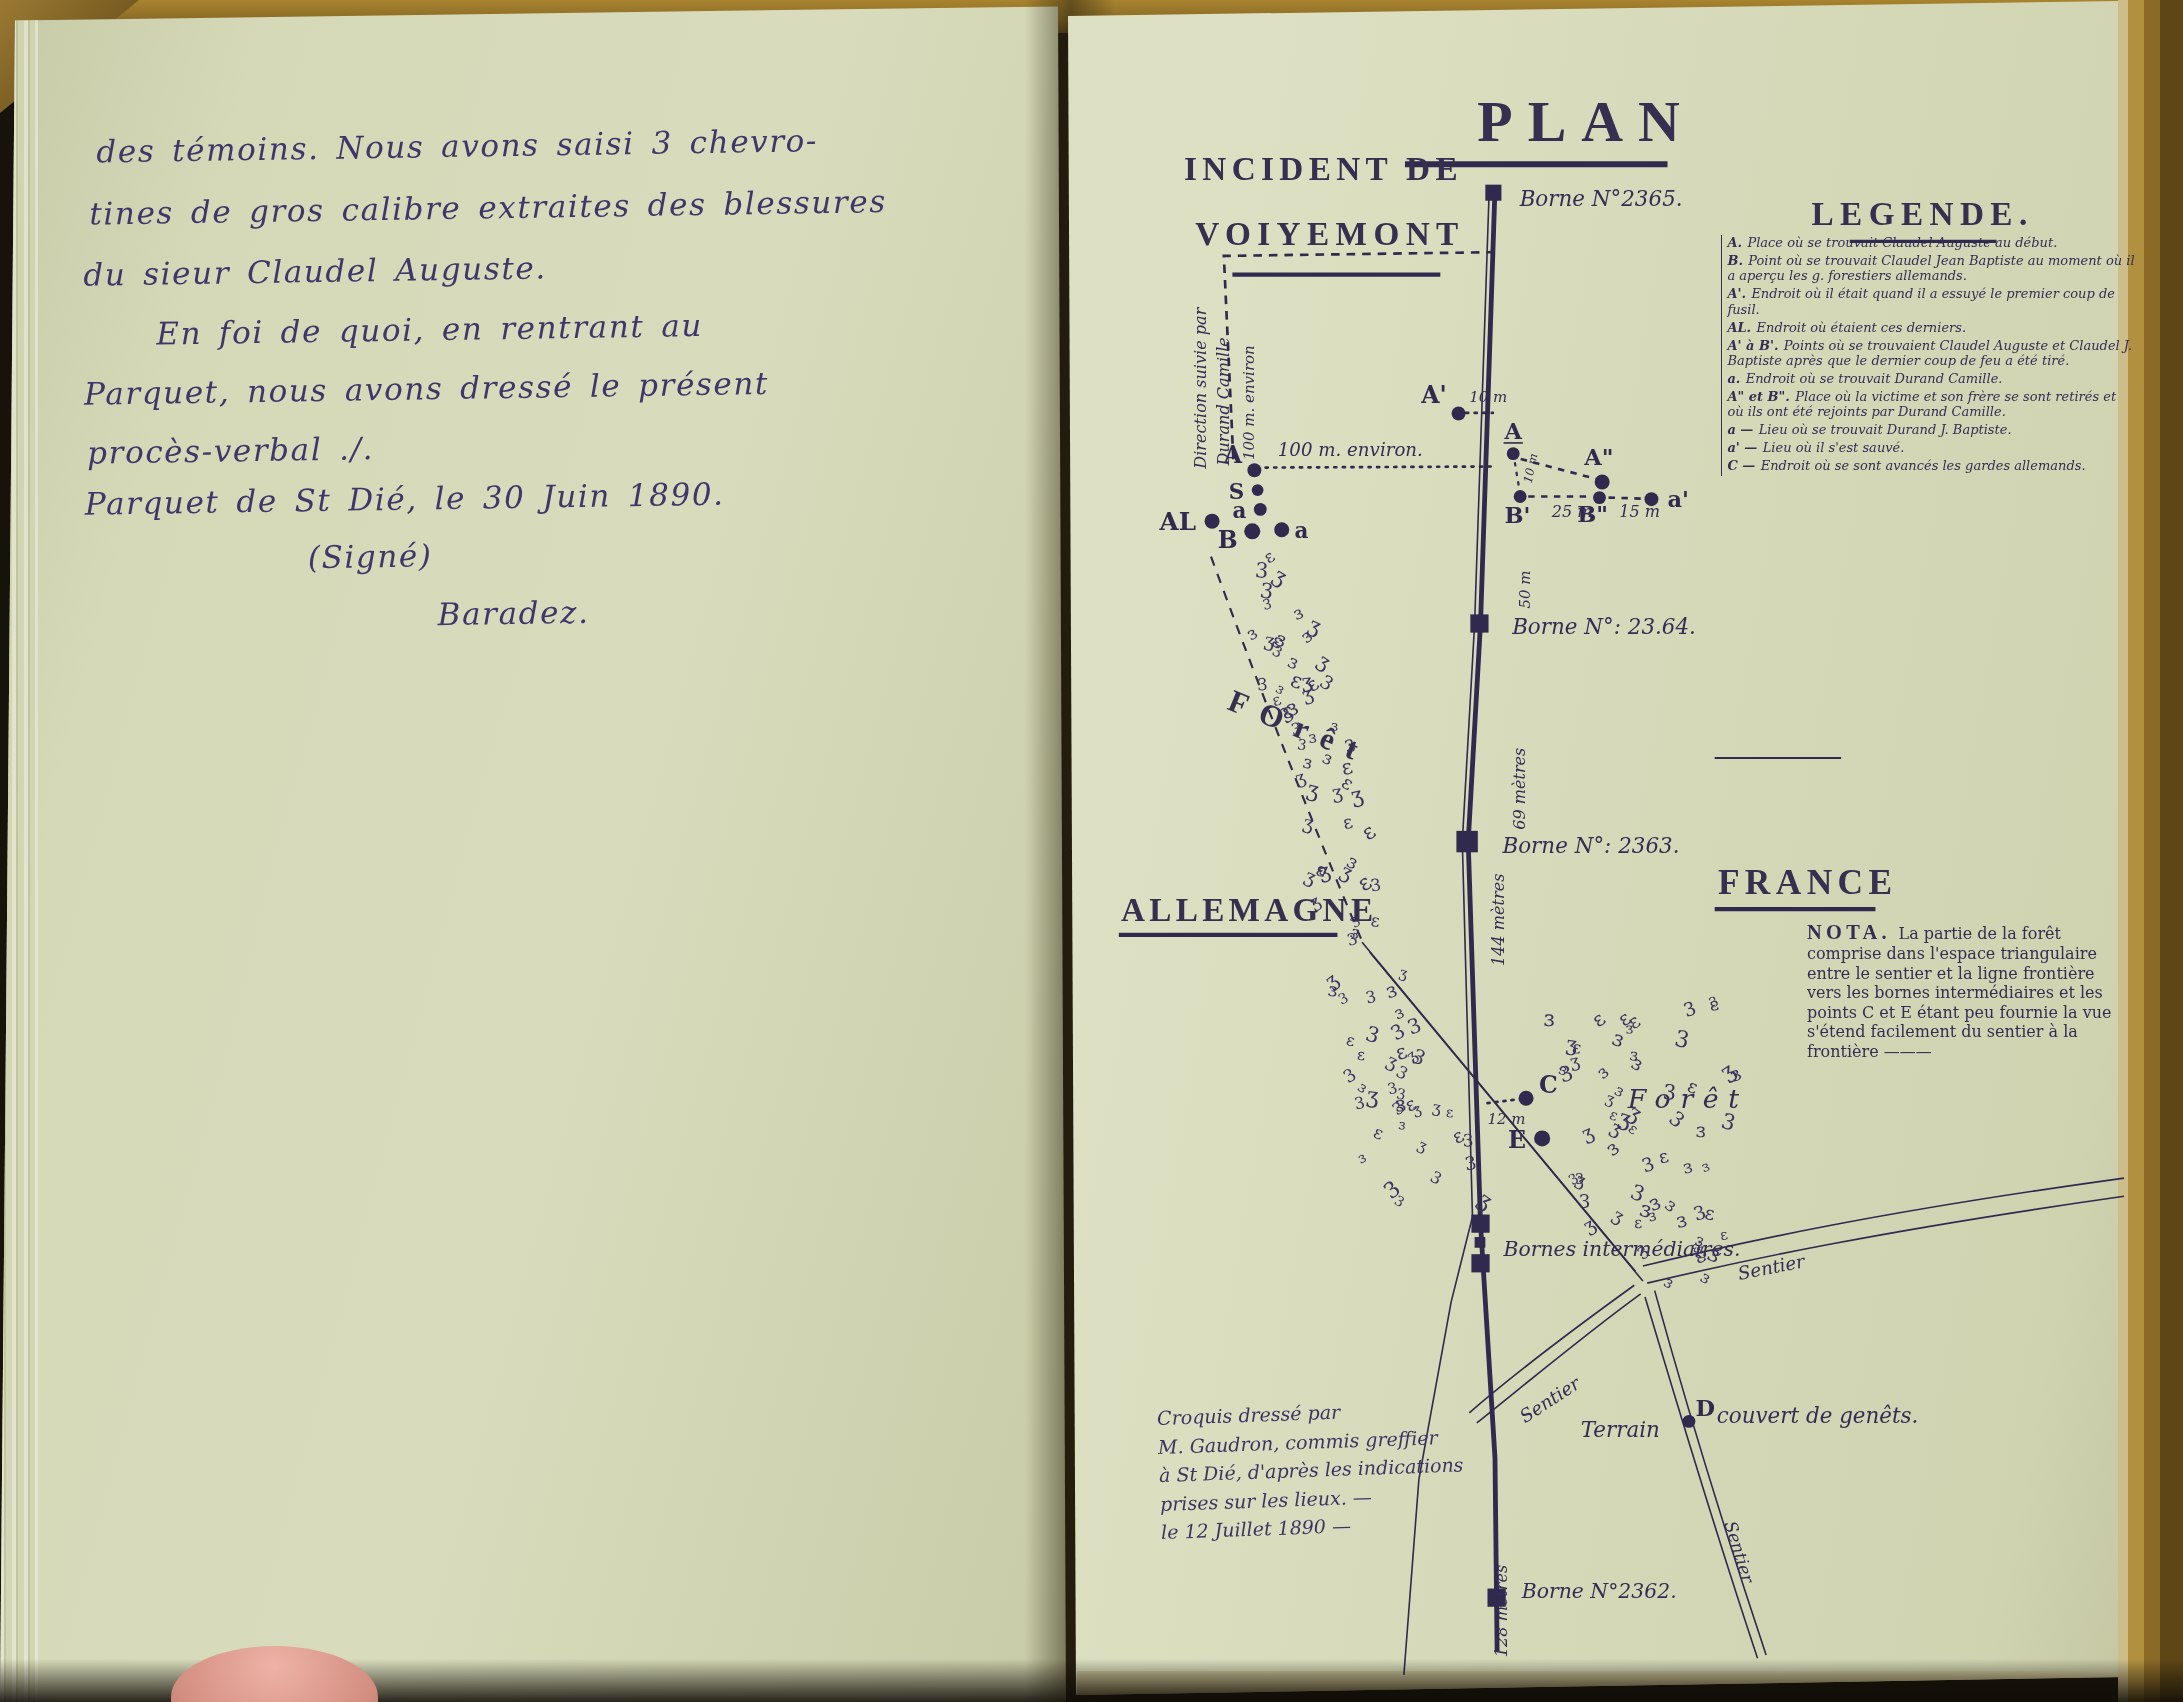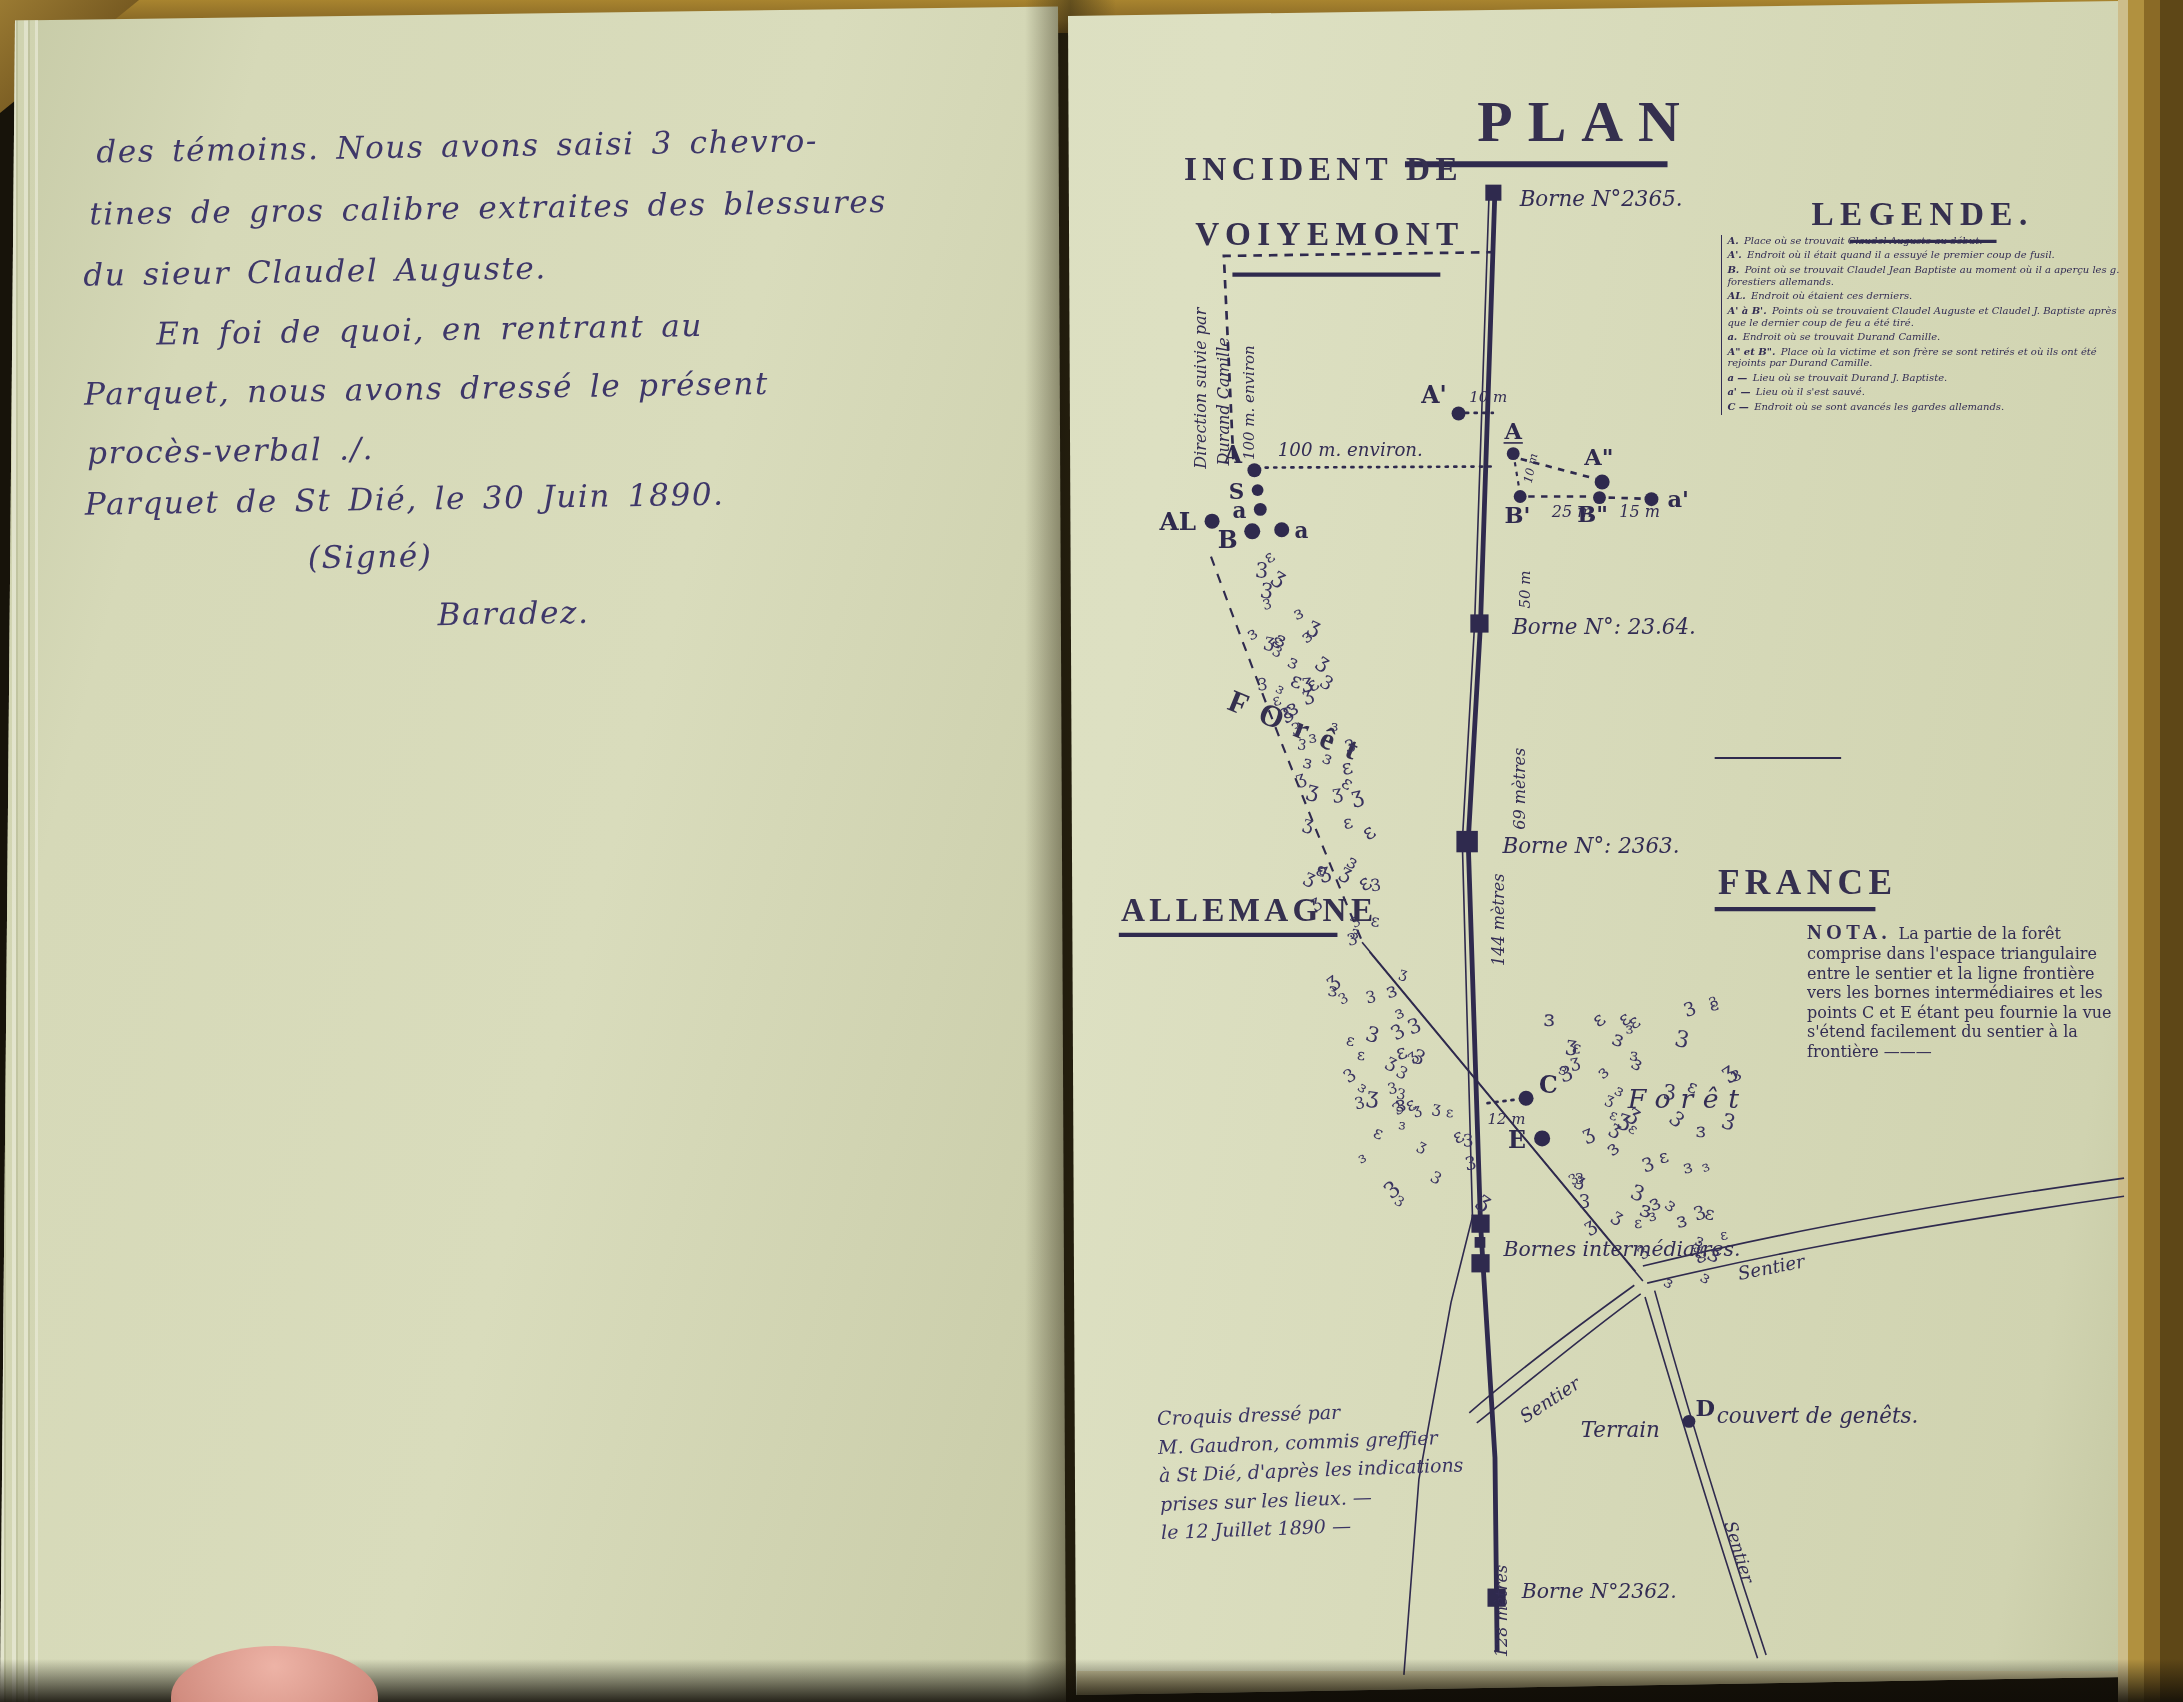--- a/index.html
+++ b/index.html
@@ -31,21 +31,21 @@
     background:linear-gradient(100deg,#ccd0ab 0%,#daddbd 12%,#dde0c2 50%,#d0d3b0 92%,#bfc29c 100%);}
   .page-right .under-sheet{position:absolute;left:1077px;top:1671px;width:1045px;height:25px;
     background:linear-gradient(to bottom,#cfc9a0,#b3a878);}
   
   .hw-block{position:absolute;transform:rotate(-0.9deg);}
   .hw{position:absolute;white-space:nowrap;font-style:italic;
       font-size:31px;letter-spacing:1.6px;word-spacing:5.4px;color:#3e3769;}
   
   .legend-block{position:absolute;left:1721px;top:235px;width:408px;
      border-left:1.6px solid #332d54;padding-left:5.4px;color:#332d54;}
-  .legend-entry{font-style:italic;font-size:10px;line-height:1.18;margin-bottom:2.7px;}
+  .legend-entry{font-style:italic;font-size:13px;line-height:1.18;margin-bottom:2.7px;}
   .legend-entry .k{font-style:italic;font-weight:bold;padding-right:5.4px;}
   .nota-block{position:absolute;left:1807px;top:921px;width:319px;color:#332d54;}
   .nota-title{font-family:"Liberation Serif",serif;font-weight:bold;font-size:20.4px;
      letter-spacing:4.3px;padding-right:7.5px;}
   .nota-text{font-size:16px;line-height:1.22;}
   .credit-block{position:absolute;left:1159px;top:1398px;width:343px;color:#3a3463;
      font-style:italic;font-size:19px;line-height:1.5;transform:rotate(-2deg);}
   
   svg.map{position:absolute;left:0;top:0;}
   .ink{stroke:#2f2a4e;fill:none;}
@@ -354,22 +354,22 @@
       </g>
 
     <text class="stamp" x="2092" y="1718" font-size="62" letter-spacing="8">ALLEMAGNE</text>
     <line class="ink" x1="2088" y1="1744" x2="2496" y2="1744" stroke-width="8"></line>
     <text class="stamp" x="3206" y="1668" font-size="66" letter-spacing="10">FRANCE</text>
     <line class="ink" x1="3200" y1="1696" x2="3500" y2="1696" stroke-width="8"></line>
   </svg>
 
   <div class="legend-block">
     <div class="legend-entry"><span class="k">A.</span><span>Place où se trouvait Claudel Auguste au début.</span></div>
+    <div class="legend-entry"><span class="k">B.</span><span>Point où se trouvait Claudel Jean Baptiste au moment où il a aperçu les g. forestiers allemands.</span></div>
     <div class="legend-entry"><span class="k">A'.</span><span>Endroit où il était quand il a essuyé le premier coup de fusil.</span></div>
-    <div class="legend-entry"><span class="k">B.</span><span>Point où se trouvait Claudel Jean Baptiste au moment où il a aperçu les g. forestiers allemands.</span></div>
     <div class="legend-entry"><span class="k">AL.</span><span>Endroit où étaient ces derniers.</span></div>
     <div class="legend-entry"><span class="k">A' à B'.</span><span>Points où se trouvaient Claudel Auguste et Claudel J. Baptiste après que le dernier coup de feu a été tiré.</span></div>
     <div class="legend-entry"><span class="k">a.</span><span>Endroit où se trouvait Durand Camille.</span></div>
     <div class="legend-entry"><span class="k">A" et B".</span><span>Place où la victime et son frère se sont retirés et où ils ont été rejoints par Durand Camille.</span></div>
     <div class="legend-entry"><span class="k">a —</span><span>Lieu où se trouvait Durand J. Baptiste.</span></div>
     <div class="legend-entry"><span class="k">a' —</span><span>Lieu où il s'est sauvé.</span></div>
     <div class="legend-entry"><span class="k">C —</span><span>Endroit où se sont avancés les gardes allemands.</span></div>
   </div>
 
   <div class="nota-block">

